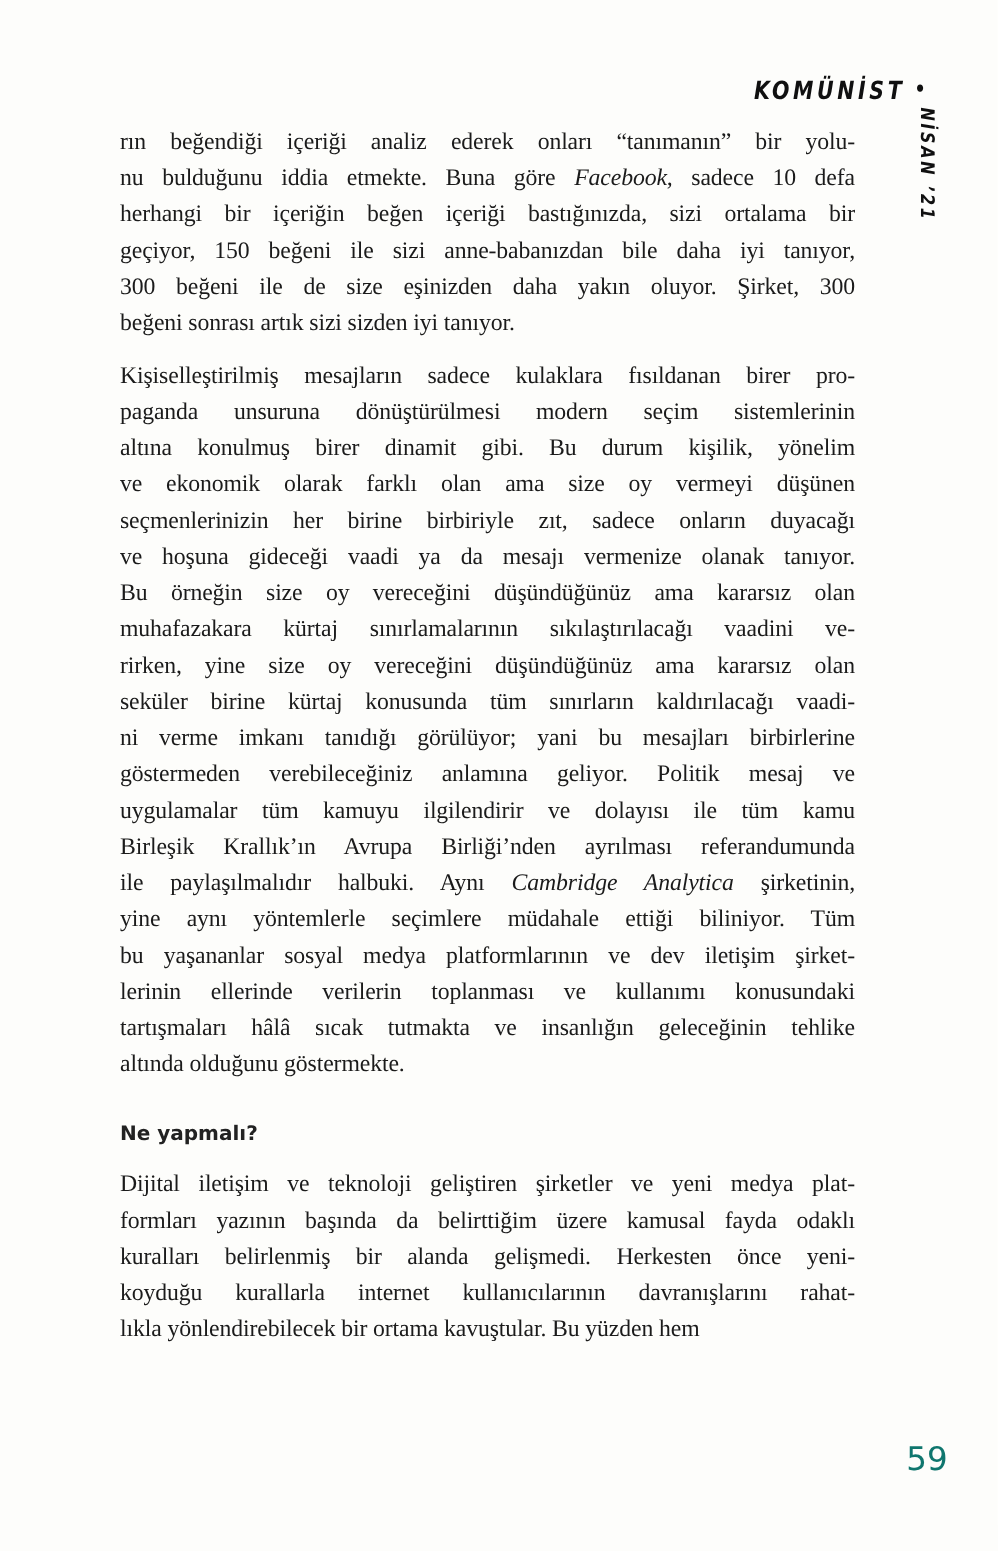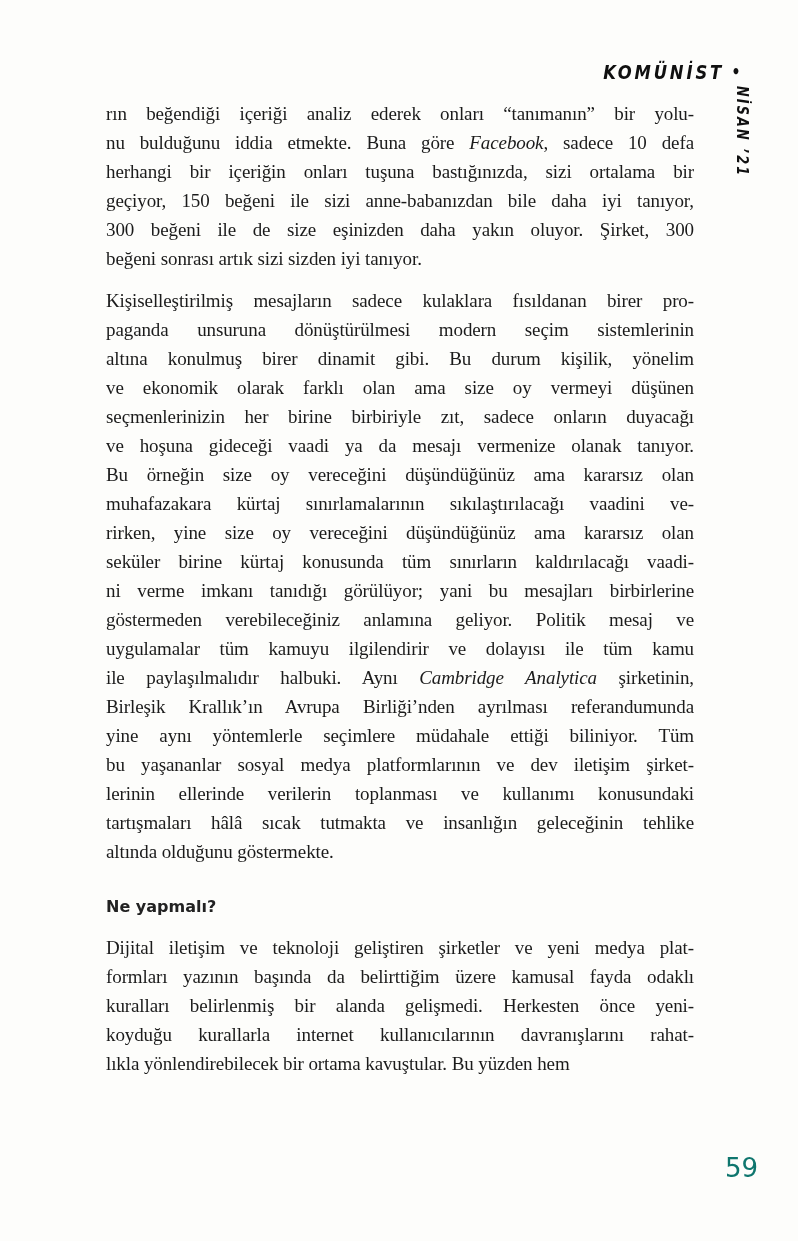--- a/index.html
+++ b/index.html
@@ -39,21 +39,21 @@
     font-size: 15px; letter-spacing: 2.5px;
     color: #101010;
     white-space: nowrap;
     transform: rotate(90deg) scaleX(0.85);
     transform-origin: 0 0;
   }
 
   
   .body-col {
     position: absolute;
-    left: 106px; top: 99px;
+    left: 96px; top: 99px;
     width: 588px;
     color: #1b1b1b;
   }
   .para {
     font-size: 19px;
     line-height: 29px;
     letter-spacing: -0.1px;
     margin: 0 0 13px 0;
   }
   .line {
@@ -93,41 +93,41 @@
     <span>KOMÜNİST</span>
     <span class="bullet">•</span>
   </div>
 
   <div class="issue-vertical">NİSAN ’21</div>
 
   <div class="body-col" style="color: rgb(27, 27, 27);">
       <div class="para">
         <div class="line">rın beğendiği içeriği analiz ederek onları “tanımanın” bir yolu-</div>
         <div class="line">nu bulduğunu iddia etmekte. Buna göre <i>Facebook</i>, sadece 10 defa</div>
-        <div class="line">herhangi bir içeriğin onları tuşuna bastığınızda, sizi ortalama bir</div>
+        <div class="line">herhangi bir içeriğin beğen içeriği bastığınızda, sizi ortalama bir</div>
         <div class="line">geçiyor, 150 beğeni ile sizi anne-babanızdan bile daha iyi tanıyor,</div>
         <div class="line">300 beğeni ile de size eşinizden daha yakın oluyor. Şirket, 300</div>
         <div class="line line--last">beğeni sonrası artık sizi sizden iyi tanıyor.</div>
       </div>
       <div class="para">
         <div class="line">Kişiselleştirilmiş mesajların sadece kulaklara fısıldanan birer pro-</div>
         <div class="line">paganda unsuruna dönüştürülmesi modern seçim sistemlerinin</div>
         <div class="line">altına konulmuş birer dinamit gibi. Bu durum kişilik, yönelim</div>
         <div class="line">ve ekonomik olarak farklı olan ama size oy vermeyi düşünen</div>
         <div class="line">seçmenlerinizin her birine birbiriyle zıt, sadece onların duyacağı</div>
         <div class="line">ve hoşuna gideceği vaadi ya da mesajı vermenize olanak tanıyor.</div>
         <div class="line">Bu örneğin size oy vereceğini düşündüğünüz ama kararsız olan</div>
         <div class="line">muhafazakara kürtaj sınırlamalarının sıkılaştırılacağı vaadini ve-</div>
         <div class="line">rirken, yine size oy vereceğini düşündüğünüz ama kararsız olan</div>
         <div class="line">seküler birine kürtaj konusunda tüm sınırların kaldırılacağı vaadi-</div>
         <div class="line">ni verme imkanı tanıdığı görülüyor; yani bu mesajları birbirlerine</div>
         <div class="line">göstermeden verebileceğiniz anlamına geliyor. Politik mesaj ve</div>
         <div class="line">uygulamalar tüm kamuyu ilgilendirir ve dolayısı ile tüm kamu</div>
+        <div class="line">Birleşik Krallık’ın Avrupa Birliği’nden ayrılması referandumunda</div>
         <div class="line">ile paylaşılmalıdır halbuki. Aynı <i>Cambridge Analytica</i> şirketinin,</div>
-        <div class="line">Birleşik Krallık’ın Avrupa Birliği’nden ayrılması referandumunda</div>
         <div class="line">yine aynı yöntemlerle seçimlere müdahale ettiği biliniyor. Tüm</div>
         <div class="line">bu yaşananlar sosyal medya platformlarının ve dev iletişim şirket-</div>
         <div class="line">lerinin ellerinde verilerin toplanması ve kullanımı konusundaki</div>
         <div class="line">tartışmaları hâlâ sıcak tutmakta ve insanlığın geleceğinin tehlike</div>
         <div class="line line--last">altında olduğunu göstermekte.</div>
       </div>
       <h2 class="section-heading">Ne yapmalı?</h2>
       <div class="para">
         <div class="line">Dijital iletişim ve teknoloji geliştiren şirketler ve yeni medya plat-</div>
         <div class="line">formları yazının başında da belirttiğim üzere kamusal fayda odaklı</div>

